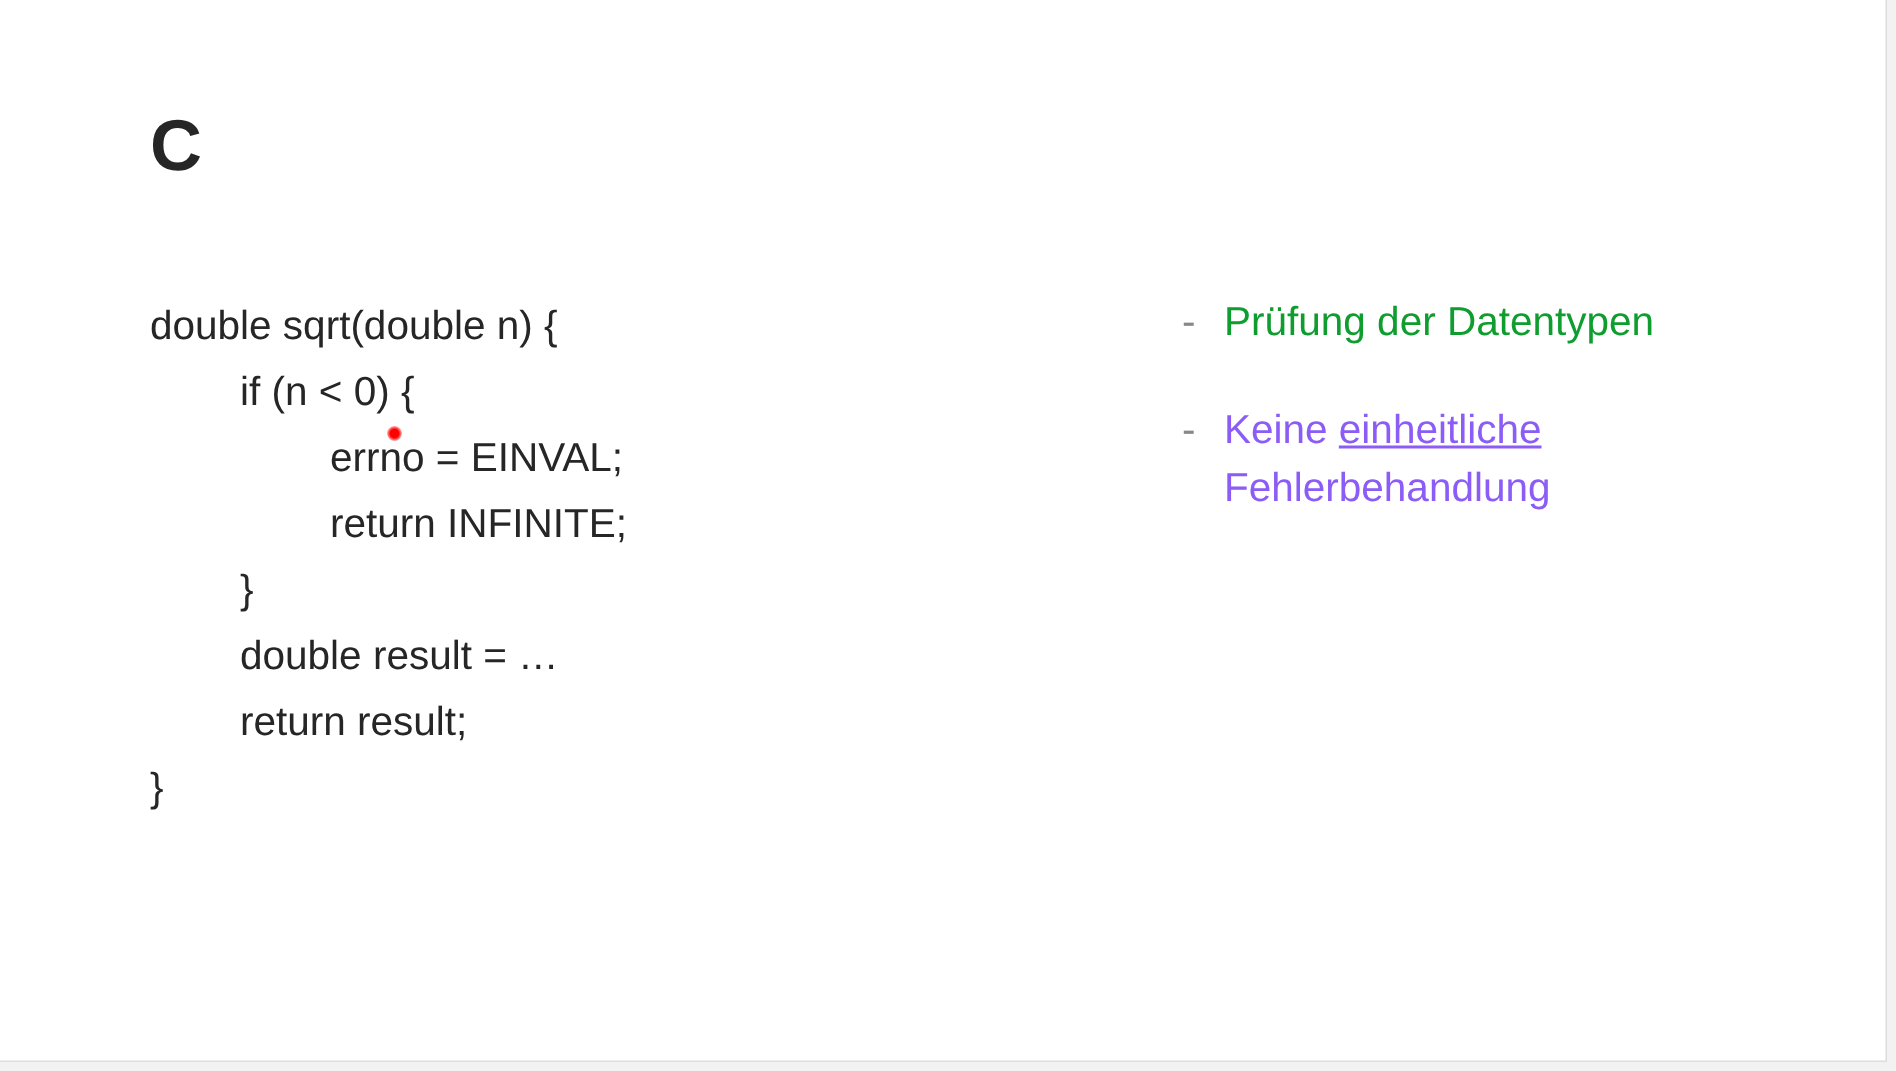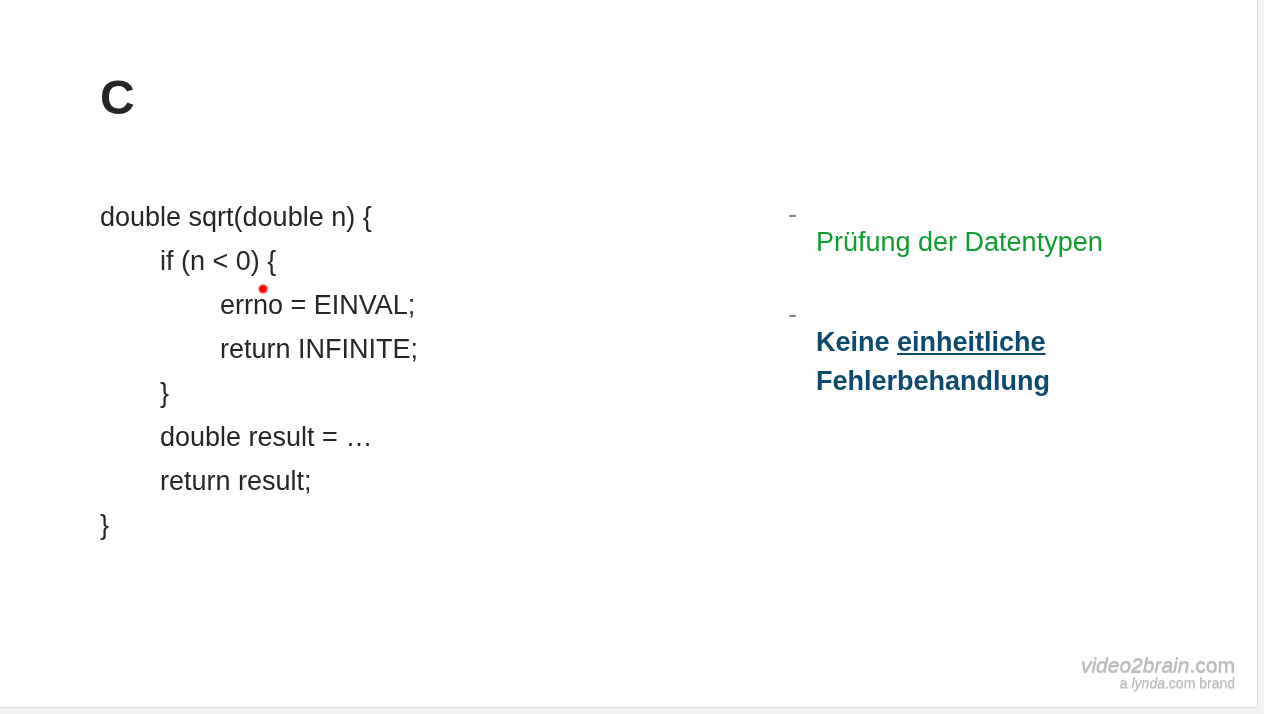--- a/index.html
+++ b/index.html
@@ -53,28 +53,26 @@
       display: flex;
       margin-bottom: 34px;
     }
     .bullet-dash {
       color: #888;
       width: 28px;
       flex-shrink: 0;
     }
     .bullet-text {
       flex: 1;
-      margin-top: 28px;
     }
     .positive {
       color: #0f9d2f;
     }
     .negative {
-      color: #0c4a6e;
-      font-weight: bold;
+      color: #8b5cf6;
     }
     .underline {
       text-decoration: underline;
     }
     .watermark {
       position: absolute;
       bottom: 16px;
       right: 22px;
       text-align: right;
       color: #bcbcbc;
@@ -131,17 +129,13 @@
       </div>
       <div class="bullet">
         <span class="bullet-dash">-</span>
         <span class="bullet-text negative"><span>Keine </span><span class="underline">einheitliche</span><span> Fehlerbehandlung</span></span>
       </div>
     </div>
   </div>
 
   <div class="laser-pointer"></div>
 
-  <div class="watermark">
-    <div class="watermark-main"><span>video2brain</span><span class="dotcom">.com</span></div>
-    <div class="watermark-sub"><span class="normal">a </span><span>lynda</span><span class="normal">.com</span><span class="normal"> brand</span></div>
-  </div>
 </div>
 
 </body></html>

